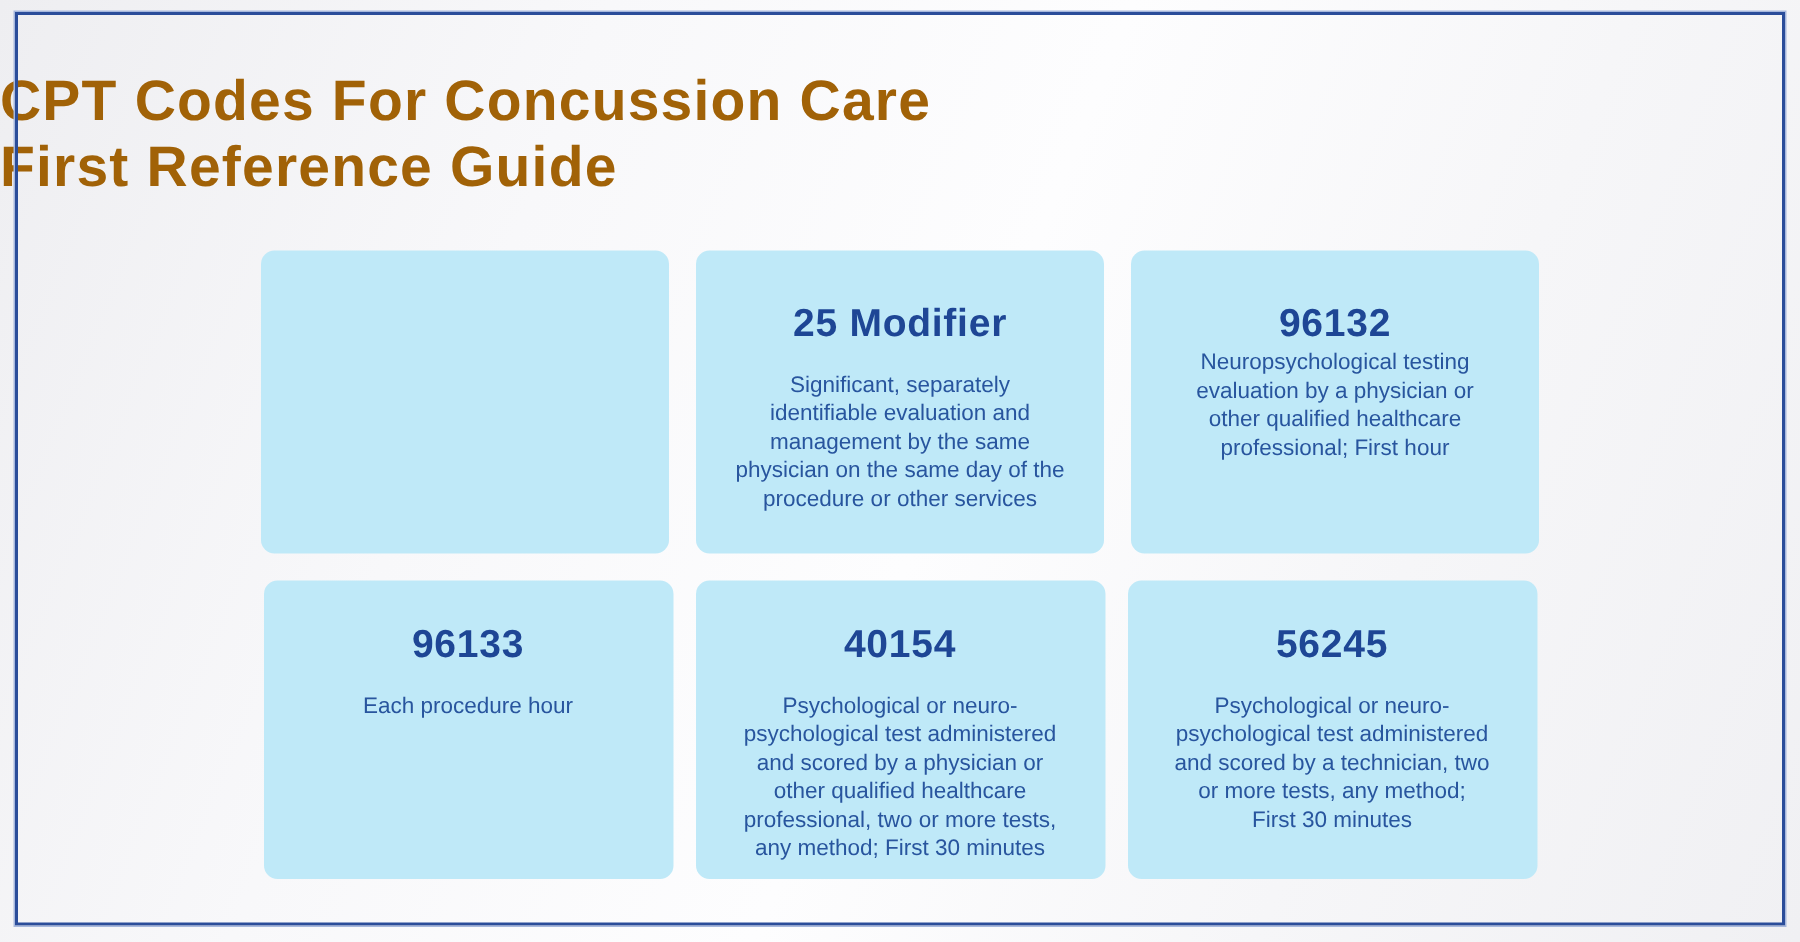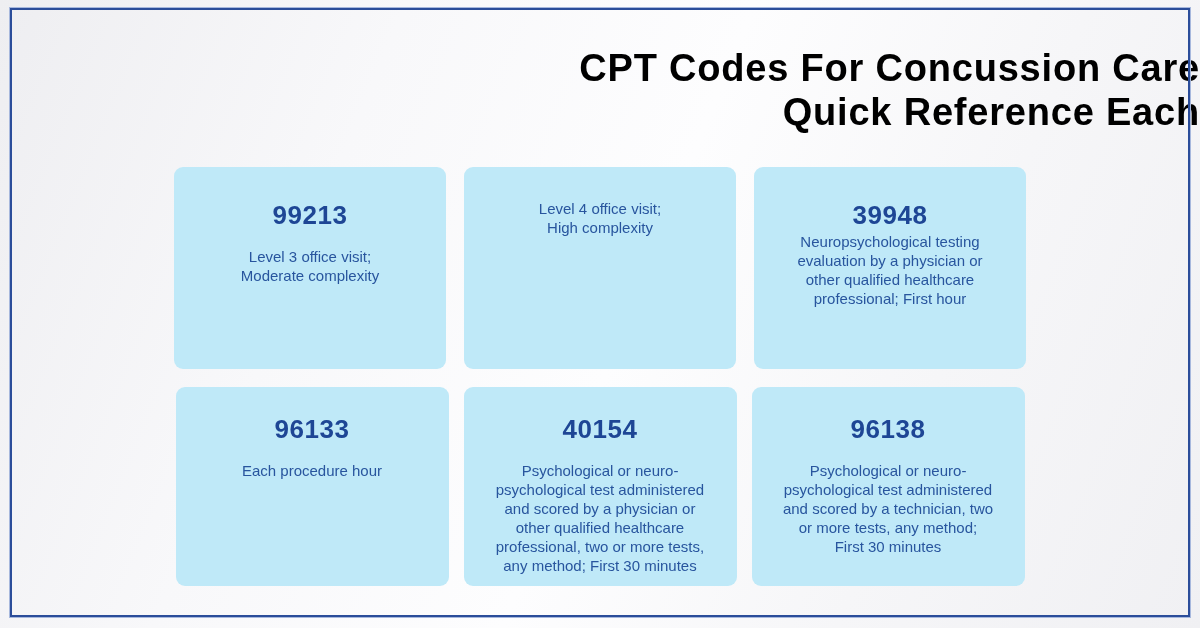--- a/index.html
+++ b/index.html
@@ -19,22 +19,22 @@
     left: 10px;
     top: 8px;
     right: 10px;
     bottom: 11px;
     border: 2px solid #2b4d9a;
     box-shadow: 0 0 0 1px #a7b8dd;
     pointer-events: none;
   }
   .title {
     margin: 46px 0 0 0;
-    text-align: right;
-    color: #000000;
+    text-align: left;
+    color: #a16207;
     font-size: 38px;
     font-weight: bold;
     line-height: 1.16;
     letter-spacing: 0.8px;
   }
   .row {
     display: flex;
     justify-content: center;
   }
   .row-1 { margin-top: 33px; gap: 18px; }
@@ -67,34 +67,35 @@
     font-size: 15px;
     line-height: 1.26;
     white-space: pre-line;
   }
 </style>
 </head>
 <body>
 
 <div class="frame"></div>
 
-<h1 class="title"><span>CPT Codes For Concussion Care</span><br><span>Quick Reference Each</span></h1>
+<h1 class="title"><span>CPT Codes For Concussion Care</span><br><span>First Reference Guide</span></h1>
 
 <div class="row row-1">
   <div class="card">
-    <div class="card-code">99213</div>
-    <div class="card-desc">Level 3 office visit;
-Moderate complexity</div>
   </div>
   <div class="card">
-    <div class="card-desc">Level 4 office visit;
-High complexity</div>
+    <div class="card-code">25 Modifier</div>
+    <div class="card-desc">Significant, separately
+identifiable evaluation and
+management by the same
+physician on the same day of the
+procedure or other services</div>
   </div>
   <div class="card">
-    <div class="card-code">39948</div>
+    <div class="card-code">96132</div>
     <div class="card-desc">Neuropsychological testing
 evaluation by a physician or
 other qualified healthcare
 professional; First hour</div>
   </div>
 </div>
 
 <div class="row row-2">
   <div class="card">
     <div class="card-code">96133</div>
@@ -103,20 +104,20 @@
   <div class="card">
     <div class="card-code">40154</div>
     <div class="card-desc">Psychological or neuro-
 psychological test administered
 and scored by a physician or
 other qualified healthcare
 professional, two or more tests,
 any method; First 30 minutes</div>
   </div>
   <div class="card">
-    <div class="card-code">96138</div>
+    <div class="card-code">56245</div>
     <div class="card-desc">Psychological or neuro-
 psychological test administered
 and scored by a technician, two
 or more tests, any method;
 First 30 minutes</div>
   </div>
 </div>
 
 </body></html>

